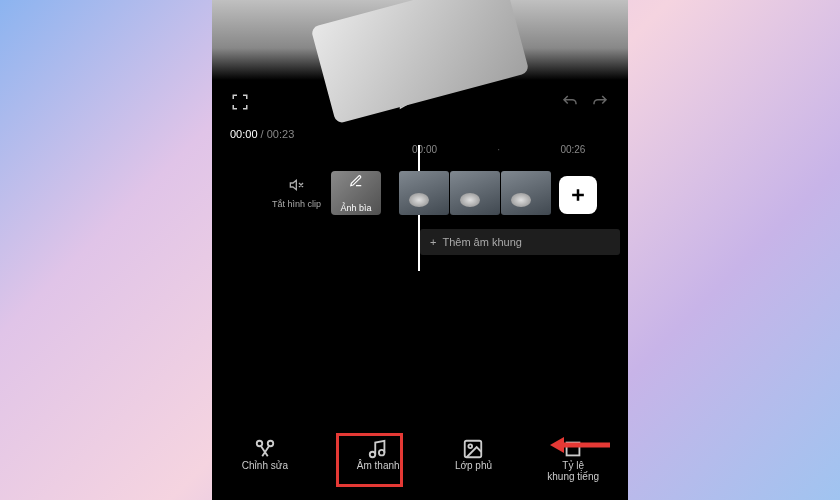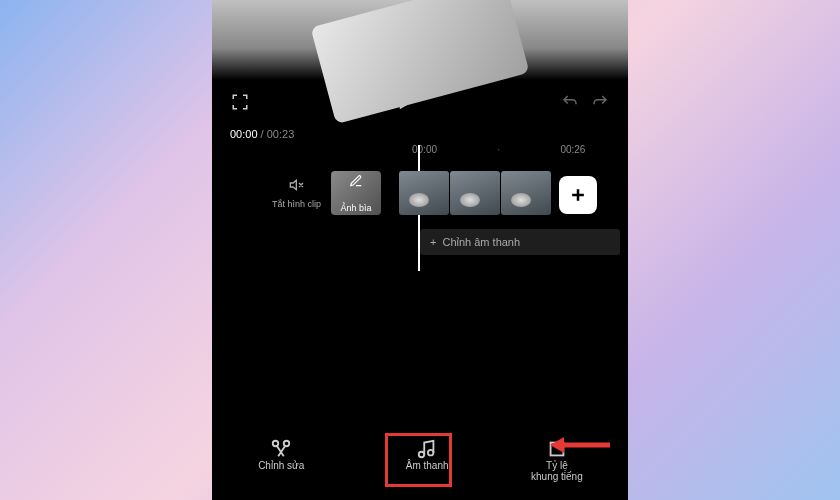--- a/index.html
+++ b/index.html
@@ -239,39 +239,47 @@
     </div>
     <div class="add-btn">
       <svg width="20" height="20" viewBox="0 0 24 24" fill="none" stroke="#000" stroke-width="3">
           <path d="M12 5v14M5 12h14"></path>
         </svg>
     </div>
   </div>
 
   <div class="add-audio">
     <span>+</span>
-    <span>Chỉnh âm thanh</span>
+    <span>Thêm âm khung</span>
   </div>
 
   <div class="toolbar">
     <div class="tool">
       <svg width="22" height="22" viewBox="0 0 24 24" fill="none" stroke-width="2">
           <circle cx="6" cy="6" r="3"></circle>
           <circle cx="18" cy="6" r="3"></circle>
           <path d="M7 8l8 12M17 8L9 20"></path>
         </svg>
       <span>Chỉnh sửa</span>
     </div>
     <div class="tool highlight">
       <svg width="22" height="22" viewBox="0 0 24 24" fill="none" stroke-width="2">
           <path d="M9 18V5l10-2v13"></path>
           <circle cx="6" cy="18" r="3"></circle>
           <circle cx="16" cy="16" r="3"></circle>
         </svg>
       <span>Âm thanh</span>
+    </div>
+    <div class="tool">
+      <svg width="22" height="22" viewBox="0 0 24 24" fill="none" stroke-width="2">
+          <rect x="3" y="3" width="18" height="18" rx="2"></rect>
+          <circle cx="9" cy="9" r="2"></circle>
+          <path d="M21 15l-5-5L5 21"></path>
+        </svg>
+      <span>Lớp phủ</span>
     </div>
     <div class="tool">
       <svg width="22" height="22" viewBox="0 0 24 24" fill="none" stroke-width="2">
           <rect x="5" y="5" width="14" height="14"></rect>
         </svg>
       <span style="white-space:pre-line">Tỷ lệ
 khung tiếng</span>
     </div>
   </div>
 

